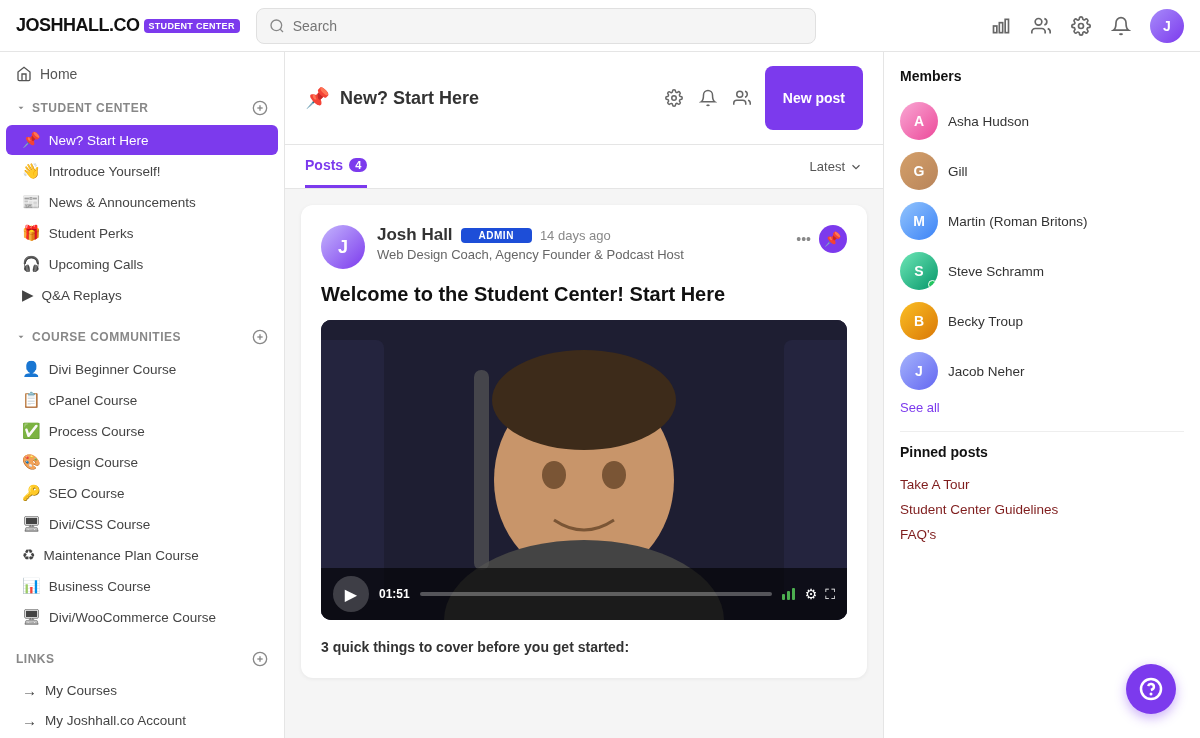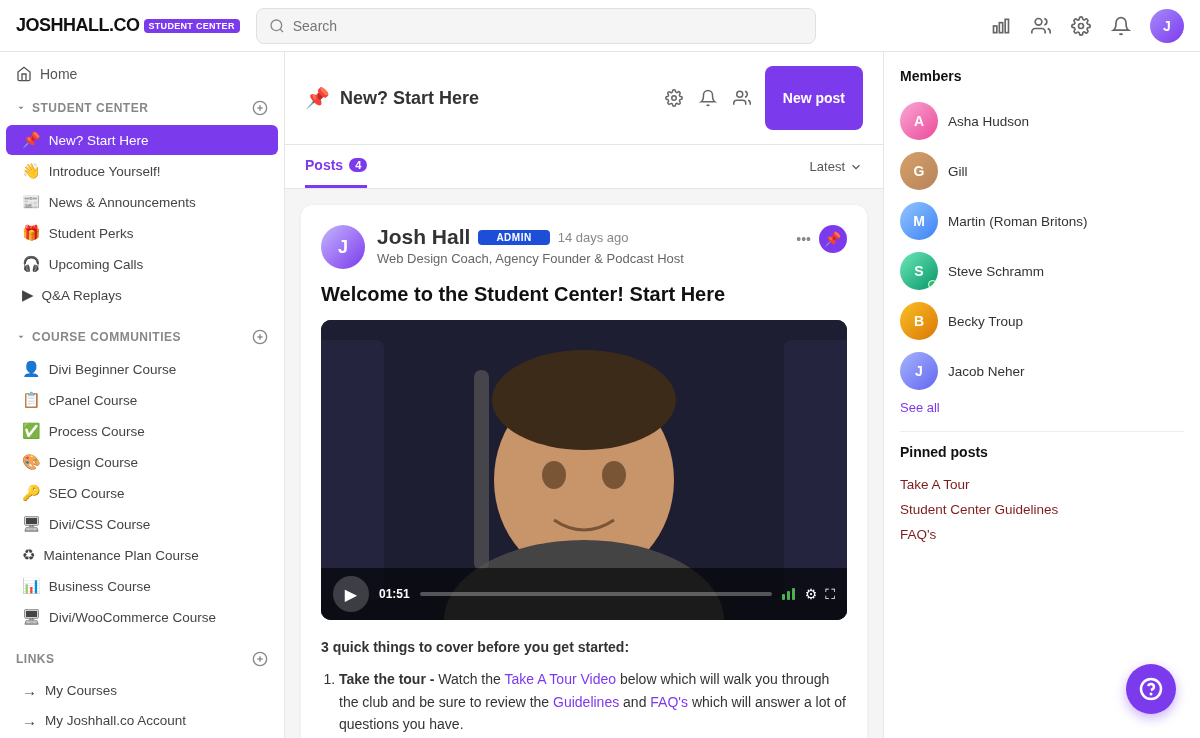--- a/index.html
+++ b/index.html
@@ -261,21 +261,21 @@
     }
     .post-meta { flex: 1; }
     .post-author {
       display: flex;
       align-items: center;
       gap: 8px;
       margin-bottom: 2px;
     }
     .post-author-name {
       font-weight: 700;
-      font-size: 21px;
+      font-size: 17px;
     }
     .admin-badge {
       background: #1d4ed8;
       color: #fff;
       font-size: 10px;
       font-weight: 700;
       padding: 2px 18px;
       border-radius: 4px;
       letter-spacing: 0.5px;
     }
@@ -762,25 +762,20 @@
           </div>
           <div class="video-settings-icons">
             <span>⚙</span>
             <span>⛶</span>
           </div>
         </div>
       </div>
 
       <div class="post-body">
         <p><strong>3 quick things to cover before you get started:</strong></p>
-        <ol style="margin-top:10px;">
-          <li>
-            <strong>Take the tour -</strong> Watch the <a href="#">Take A Tour Video</a> below which will walk you through the club and be sure to review the <a href="#">Guidelines</a> and <a href="#">FAQ's</a> which will answer a lot of questions you have.
-          </li>
-        </ol>
       </div>
     </div>
   </main>
 
   <aside class="right-sidebar">
     <div class="rs-section-title">Members</div>
 
     <div class="member-item">
       <div class="member-avatar av-asha">
         <span style="color:#fff;font-weight:700;font-size:14px;">A</span>

